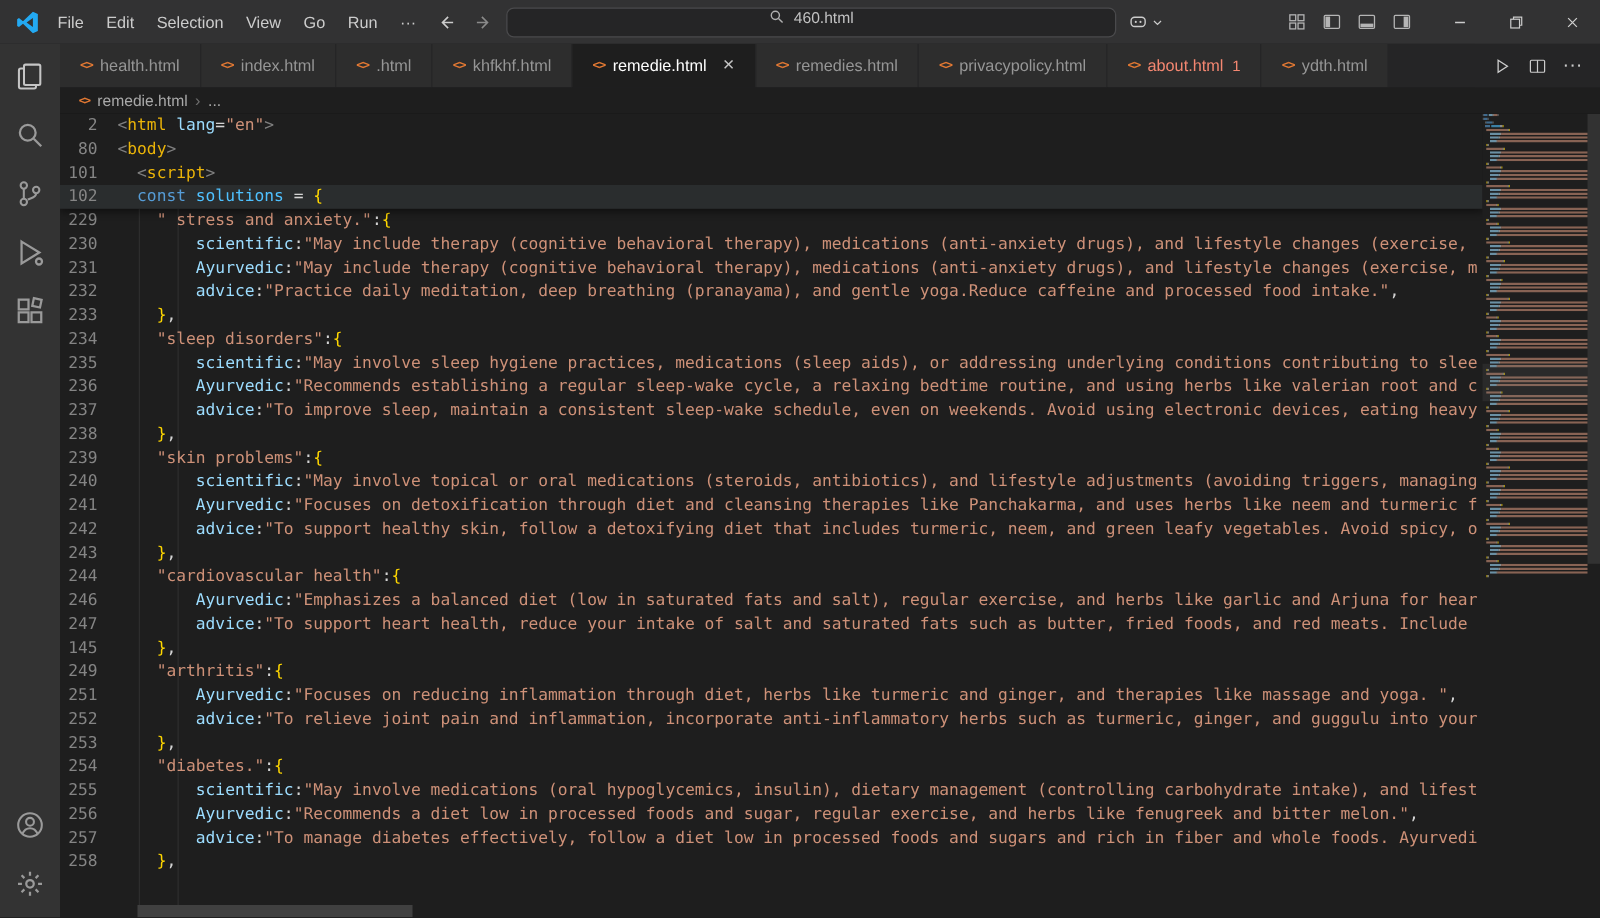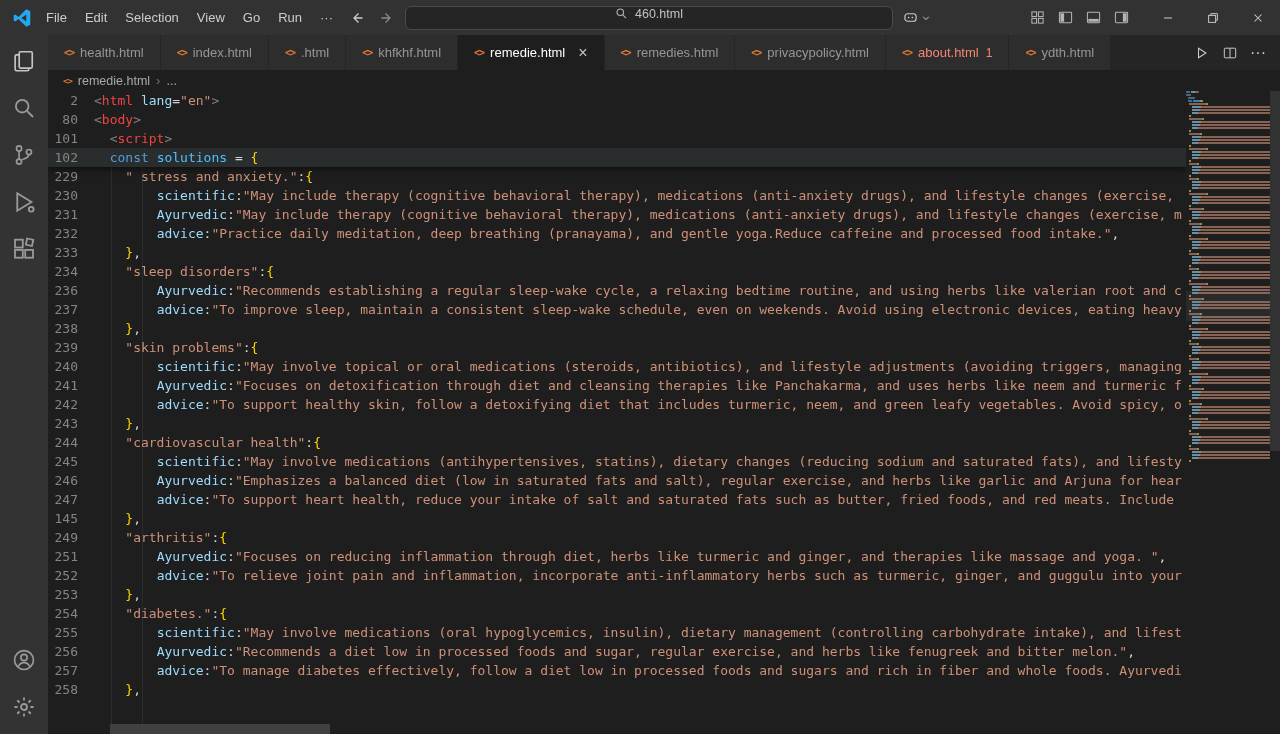--- a/index.html
+++ b/index.html
@@ -49,21 +49,21 @@
   .ln{width:46px;text-align:right;padding-right:16px;color:#858585;flex:none}
   .lc{white-space:pre;flex:none}
   .sticky{position:absolute;top:0;left:0;right:94px;background:#1e1e1e;z-index:4;box-shadow:0 3px 6px rgba(0,0,0,0.45)}
   .sticky .line.hl{background:#2a2d2e}
   .code-area{position:absolute;top:76px;bottom:0;left:0;right:94px;overflow:hidden}
   .guide{position:absolute;top:76px;bottom:10px;width:1px;background:rgba(255,255,255,0.07);z-index:1}
   .g1{left:63px}.g2{left:94px}
 
   
   .tk-p{color:#d4d4d4}.tk-s{color:#ce9178}.tk-o{color:#9cdcfe}.tk-b{color:#ffd700}
-  .tk-t{color:#ef4444}.tk-a{color:#9cdcfe}.tk-k{color:#569cd6}.tk-v{color:#4fc1ff}.tk-g{color:#808080}
+  .tk-t{color:#eab308}.tk-a{color:#9cdcfe}.tk-k{color:#569cd6}.tk-v{color:#4fc1ff}.tk-g{color:#808080}
 
   
   .minimap{position:absolute;top:0;right:10px;width:84px;bottom:0;overflow:hidden;background:#1e1e1e;z-index:5}
   .mm-line{height:2px;margin-bottom:1px;white-space:nowrap;overflow:hidden;font-size:0}
   .mm-seg{display:inline-block;height:2px;opacity:0.6}
   .mm-p{background:#d4d4d4}.mm-s{background:#ce9178}.mm-o{background:#9cdcfe}.mm-b{background:#ffd700}
   .mm-t{background:#569cd6}.mm-a{background:#9cdcfe}.mm-k{background:#569cd6}.mm-v{background:#4fc1ff}.mm-g{background:#808080}
   .mm-sp{background:transparent}
   .mm-slider{position:absolute;right:10px;width:84px;top:200px;height:30px;background:rgba(121,121,121,0.14);z-index:6}
   .vscroll{position:absolute;right:0;top:0;width:10px;height:360px;background:rgba(121,121,121,0.22);z-index:6}
@@ -318,20 +318,24 @@
             </div>
             <div class="line">
               <span class="ln">233</span>
               <span class="lc"><span class="tk-p">    </span><span class="tk-b">}</span><span class="tk-p">,</span></span>
             </div>
             <div class="line">
               <span class="ln">234</span>
               <span class="lc"><span class="tk-p">    </span><span class="tk-s">"sleep disorders"</span><span class="tk-p">:</span><span class="tk-b">{</span></span>
             </div>
             <div class="line">
+              <span class="ln">235</span>
+              <span class="lc"><span class="tk-p">        </span><span class="tk-o">scientific</span><span class="tk-p">:</span><span class="tk-s">"May involve sleep hygiene practices, medications (sleep aids), or addressing underlying conditions contributing to slee</span></span>
+            </div>
+            <div class="line">
               <span class="ln">236</span>
               <span class="lc"><span class="tk-p">        </span><span class="tk-o">Ayurvedic</span><span class="tk-p">:</span><span class="tk-s">"Recommends establishing a regular sleep-wake cycle, a relaxing bedtime routine, and using herbs like valerian root and c</span></span>
             </div>
             <div class="line">
               <span class="ln">237</span>
               <span class="lc"><span class="tk-p">        </span><span class="tk-o">advice</span><span class="tk-p">:</span><span class="tk-s">"To improve sleep, maintain a consistent sleep-wake schedule, even on weekends. Avoid using electronic devices, eating heavy</span></span>
             </div>
             <div class="line">
               <span class="ln">238</span>
               <span class="lc"><span class="tk-p">    </span><span class="tk-b">}</span><span class="tk-p">,</span></span>
@@ -352,24 +356,20 @@
               <span class="ln">242</span>
               <span class="lc"><span class="tk-p">        </span><span class="tk-o">advice</span><span class="tk-p">:</span><span class="tk-s">"To support healthy skin, follow a detoxifying diet that includes turmeric, neem, and green leafy vegetables. Avoid spicy, o</span></span>
             </div>
             <div class="line">
               <span class="ln">243</span>
               <span class="lc"><span class="tk-p">    </span><span class="tk-b">}</span><span class="tk-p">,</span></span>
             </div>
             <div class="line">
               <span class="ln">244</span>
               <span class="lc"><span class="tk-p">    </span><span class="tk-s">"cardiovascular health"</span><span class="tk-p">:</span><span class="tk-b">{</span></span>
-            </div>
-            <div class="line">
-              <span class="ln">245</span>
-              <span class="lc"><span class="tk-p">        </span><span class="tk-o">scientific</span><span class="tk-p">:</span><span class="tk-s">"May involve medications (antihypertensives, statins), dietary changes (reducing sodium and saturated fats), and lifesty</span></span>
             </div>
             <div class="line">
               <span class="ln">246</span>
               <span class="lc"><span class="tk-p">        </span><span class="tk-o">Ayurvedic</span><span class="tk-p">:</span><span class="tk-s">"Emphasizes a balanced diet (low in saturated fats and salt), regular exercise, and herbs like garlic and Arjuna for hear</span></span>
             </div>
             <div class="line">
               <span class="ln">247</span>
               <span class="lc"><span class="tk-p">        </span><span class="tk-o">advice</span><span class="tk-p">:</span><span class="tk-s">"To support heart health, reduce your intake of salt and saturated fats such as butter, fried foods, and red meats. Include </span></span>
             </div>
             <div class="line">

